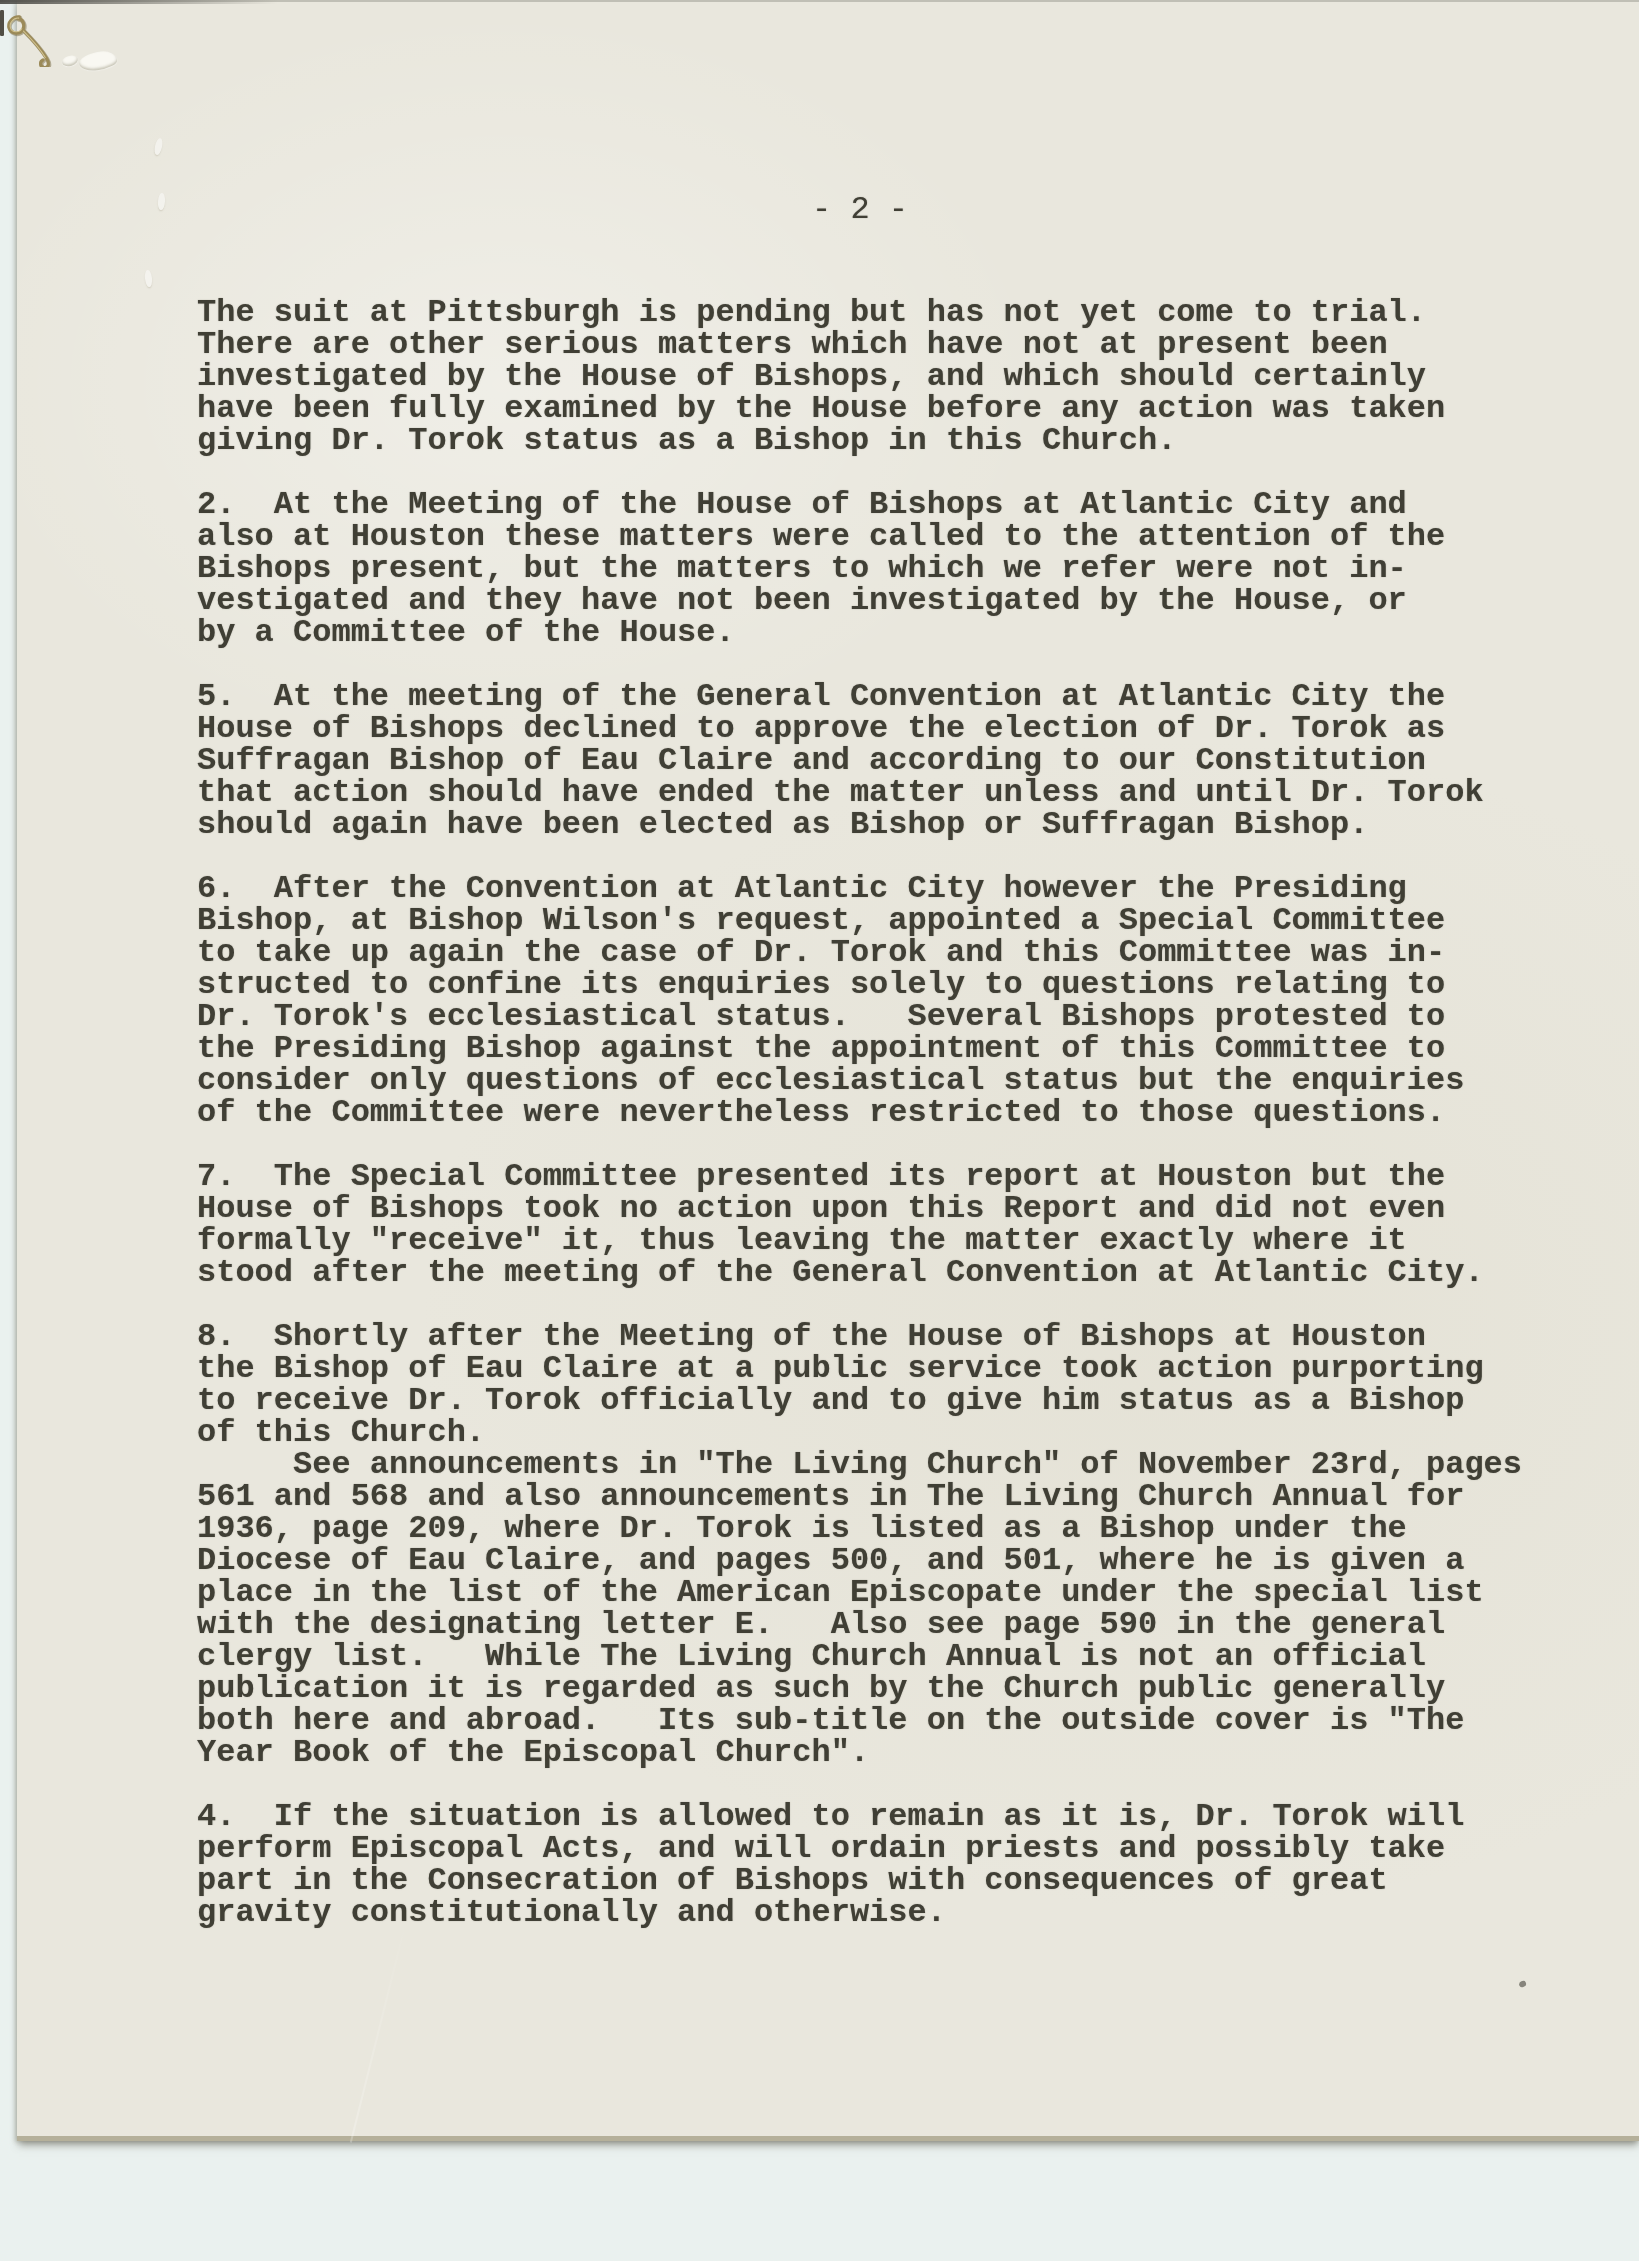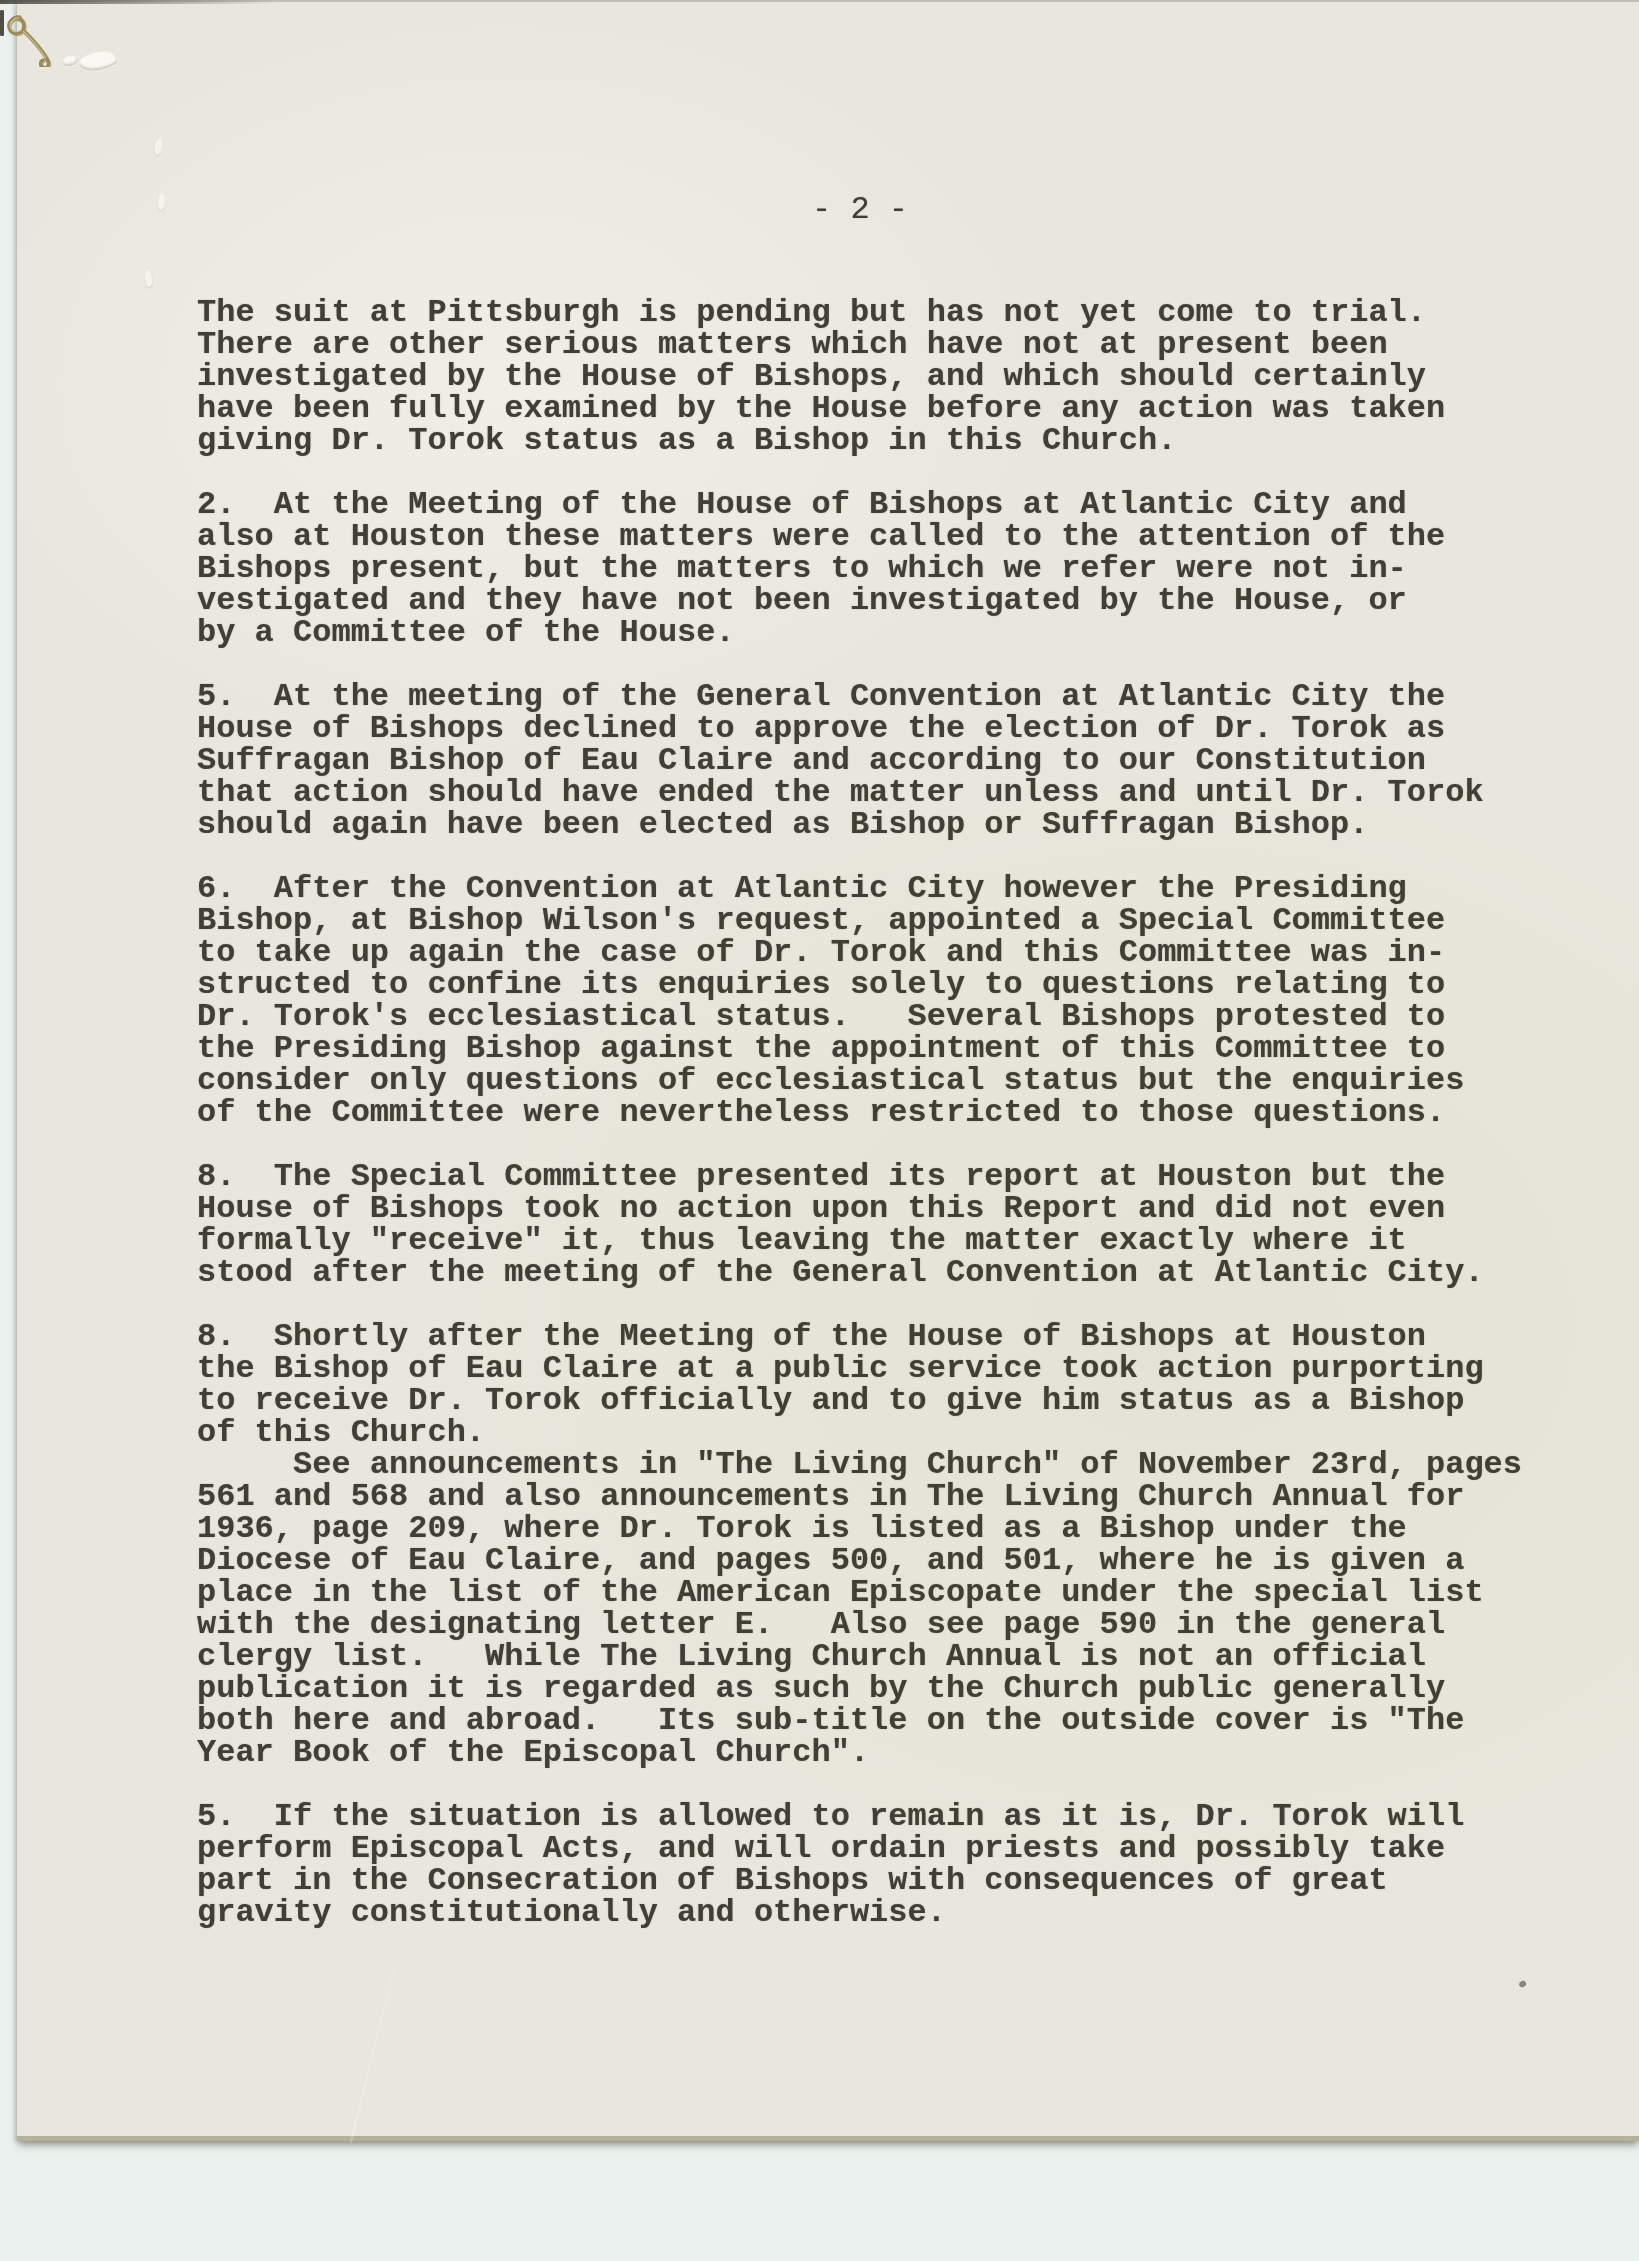--- a/index.html
+++ b/index.html
@@ -130,38 +130,38 @@
 that action should have ended the matter unless and until Dr. Torok
 should again have been elected as Bishop or Suffragan Bishop.</div>
     <div class="para">6.  After the Convention at Atlantic City however the Presiding
 Bishop, at Bishop Wilson's request, appointed a Special Committee
 to take up again the case of Dr. Torok and this Committee was in-
 structed to confine its enquiries solely to questions relating to
 Dr. Torok's ecclesiastical status.   Several Bishops protested to
 the Presiding Bishop against the appointment of this Committee to
 consider only questions of ecclesiastical status but the enquiries
 of the Committee were nevertheless restricted to those questions.</div>
-    <div class="para">8.  The Special Committee presented its report at Houston but the
+    <div class="para">7.  The Special Committee presented its report at Houston but the
 House of Bishops took no action upon this Report and did not even
 formally "receive" it, thus leaving the matter exactly where it
 stood after the meeting of the General Convention at Atlantic City.</div>
     <div class="para">8.  Shortly after the Meeting of the House of Bishops at Houston
 the Bishop of Eau Claire at a public service took action purporting
 to receive Dr. Torok officially and to give him status as a Bishop
 of this Church.
      See announcements in "The Living Church" of November 23rd, pages
 561 and 568 and also announcements in The Living Church Annual for
 1936, page 209, where Dr. Torok is listed as a Bishop under the
 Diocese of Eau Claire, and pages 500, and 501, where he is given a
 place in the list of the American Episcopate under the special list
 with the designating letter E.   Also see page 590 in the general
 clergy list.   While The Living Church Annual is not an official
 publication it is regarded as such by the Church public generally
 both here and abroad.   Its sub-title on the outside cover is "The
 Year Book of the Episcopal Church".</div>
-    <div class="para">5.  If the situation is allowed to remain as it is, Dr. Torok will
+    <div class="para">4.  If the situation is allowed to remain as it is, Dr. Torok will
 perform Episcopal Acts, and will ordain priests and possibly take
 part in the Consecration of Bishops with consequences of great
 gravity constitutionally and otherwise.</div>
   </div>
 
 </div>
 
 
 </body></html>

